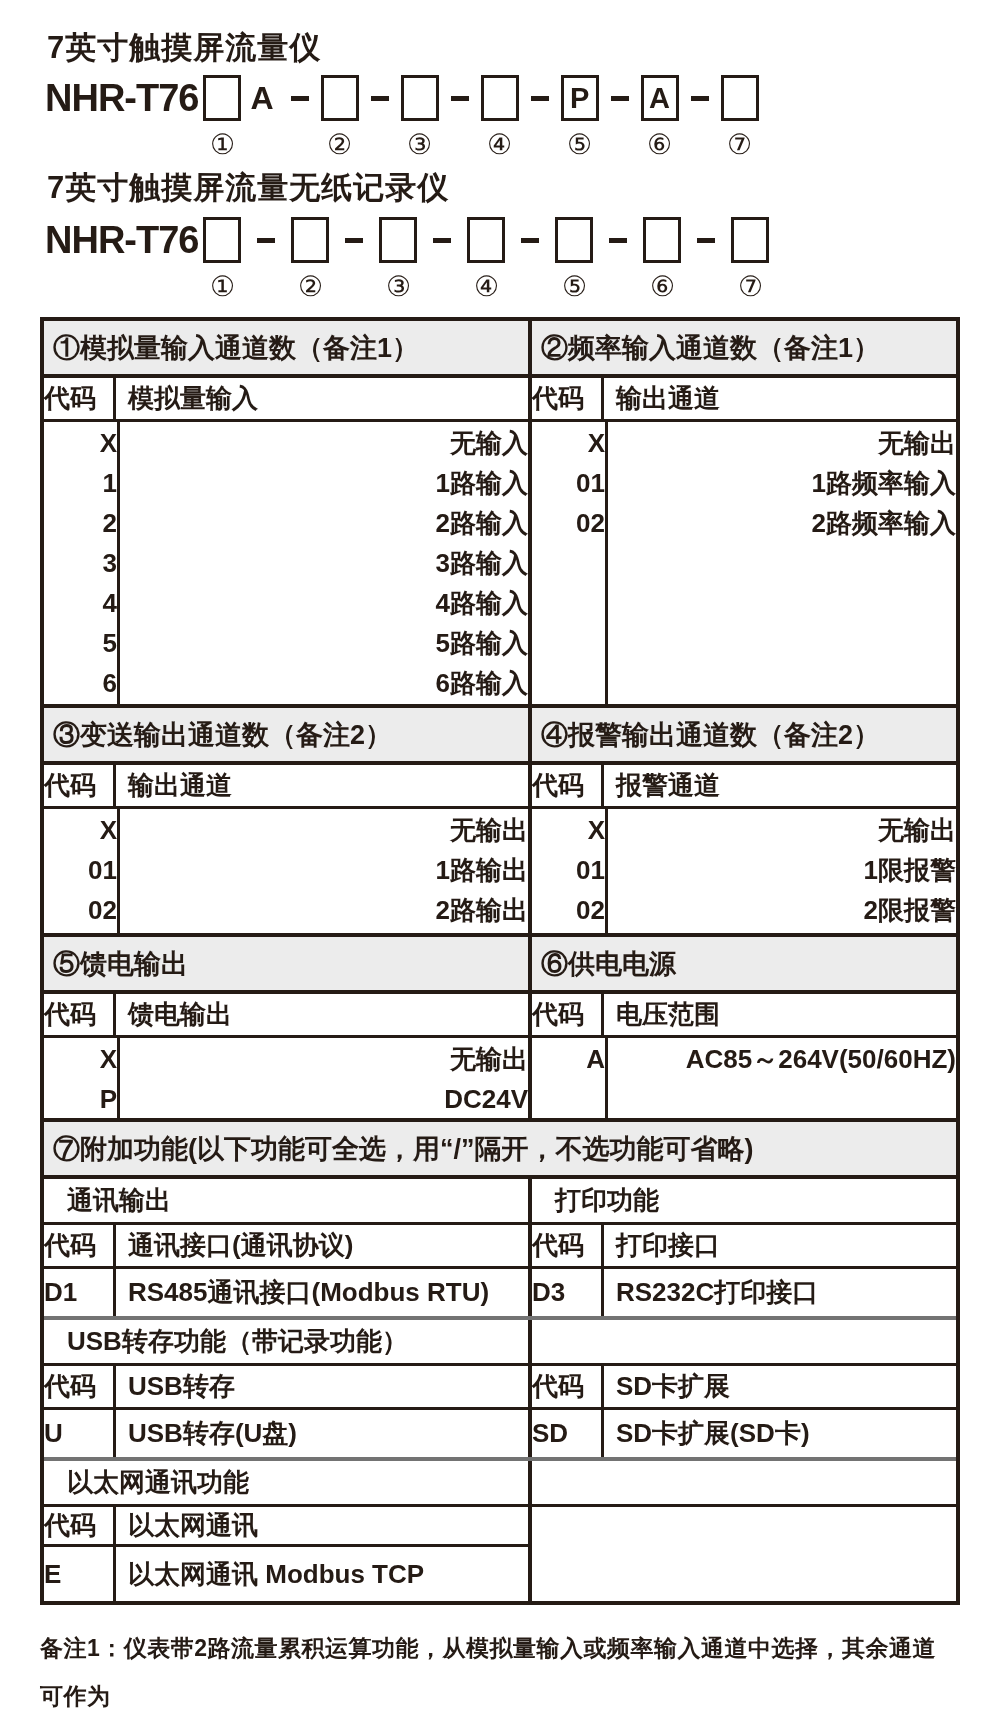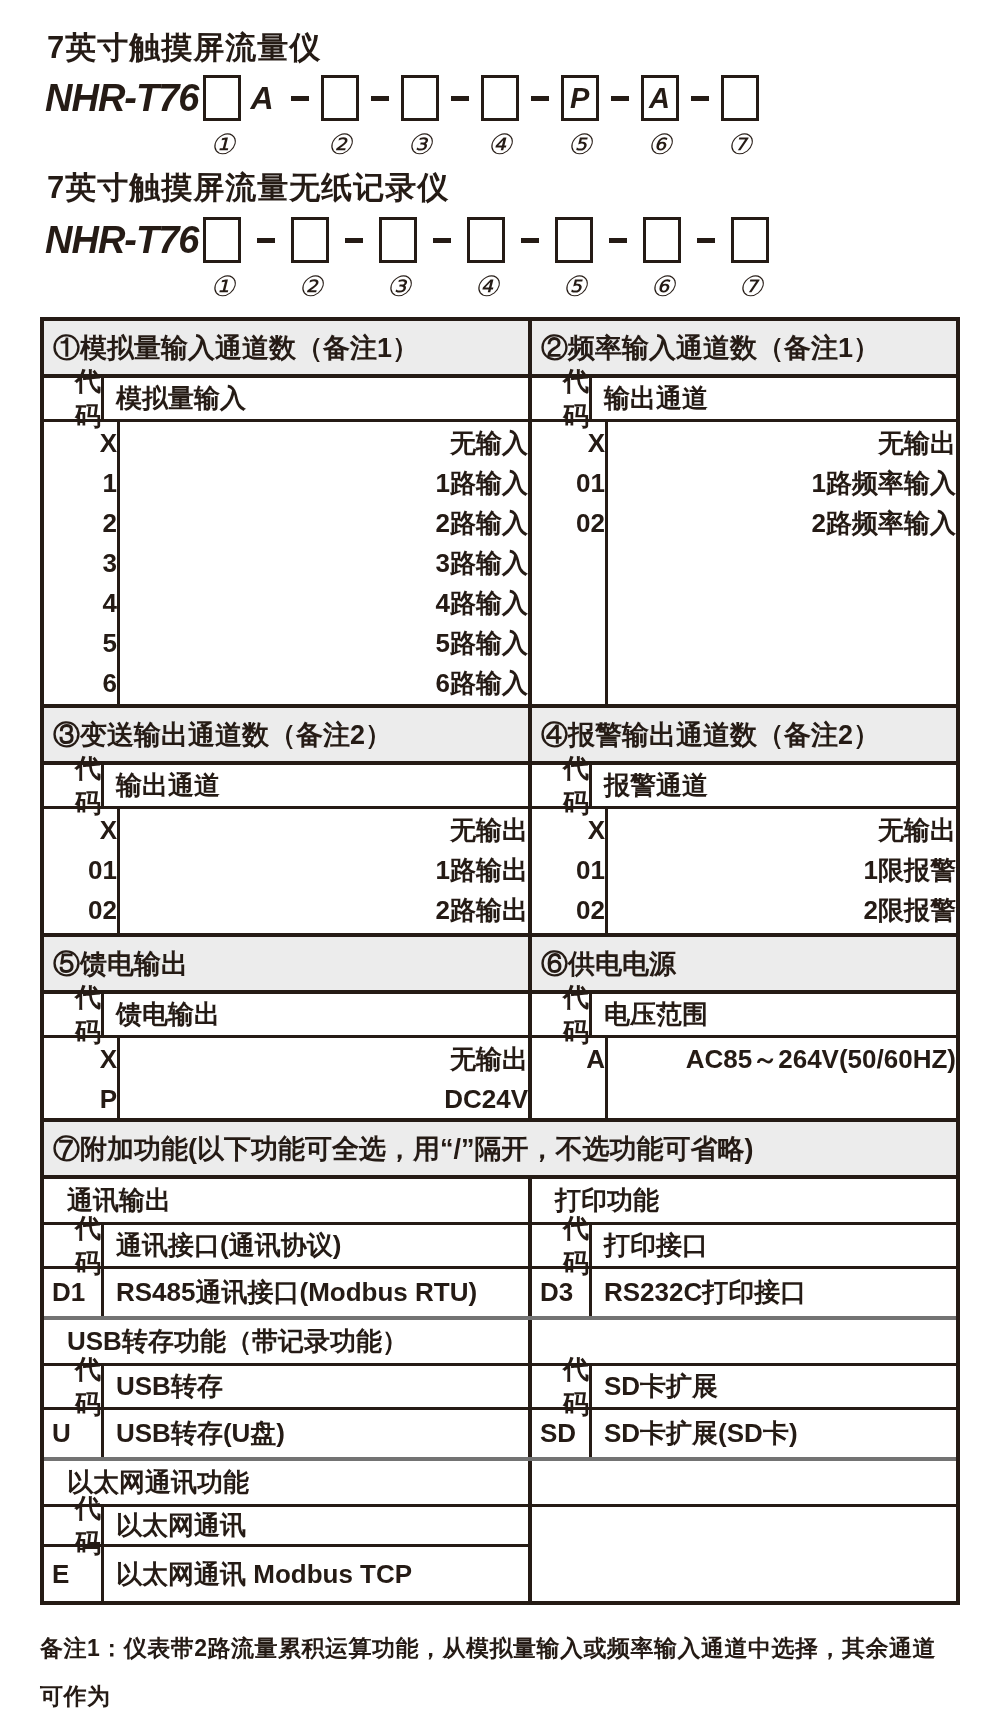--- a/index.html
+++ b/index.html
@@ -13,21 +13,21 @@
 
   
   .prod-title { position: absolute; left: 47px; font-size: 31px; font-weight: 700; letter-spacing: 1px; }
   #title1 { top: 27px; }
   #title2 { top: 167px; }
 
   .model-row { position: absolute; left: 45px; display: flex; align-items: flex-start; }
   #model1 { top: 72px; }
   #model2 { top: 214px; }
 
-  .munit { display: flex; flex-direction: column; align-items: center; font-style: italic; }
+  .munit { display: flex; flex-direction: column; align-items: center; }
   .mtop { height: 52px; display: flex; align-items: center; }
   .mprefix { font-size: 38px; font-weight: 700; letter-spacing: -1px; margin-right: 3px; }
   .mletter { font-size: 32px; font-weight: 700; margin: 0 7px; }
   .mbox {
     width: 38px; height: 46px; border: 3px solid #251b15; margin: 0 2px;
     display: flex; align-items: center; justify-content: center;
     font-size: 29px; font-weight: 700;
   }
   .mdash { width: 18px; height: 5px; background: #251b15; display: block; }
   #model1 .dashunit .mtop { margin: 0 10px; }
@@ -43,21 +43,21 @@
     border: 4px solid #251b15; background: #ffffff; text-align: right;
   }
   .trow { display: flex; width: 100%; }
   .lhalf { width: 488px; border-right: 4px solid #251b15; display: flex; }
   .rhalf { width: 424px; display: flex; }
 
   .r-sechdr { height: 57px; background: #ececec; border-bottom: 4px solid #251b15; }
   .r-sechdr .cell { display: flex; align-items: center; padding-left: 9px; font-size: 27px; font-weight: 700; width: 100%; }
 
   .r-codehdr { height: 44px; border-bottom: 3px solid #251b15; }
-  .code-cell { width: 60px; border-right: 3px solid #251b15; display: flex; align-items: center; padding-left: 8px; font-size: 26px; font-weight: 700; }
+  .code-cell { width: 72px; border-right: 3px solid #251b15; display: flex; align-items: center; padding-left: 0; font-size: 26px; font-weight: 700; }
   .desc-cell { flex: 1; display: flex; align-items: center; padding-left: 12px; font-size: 26px; font-weight: 700; }
 
   .r-data { }
   .r-data.bb4 { border-bottom: 4px solid #251b15; }
   .data-code-col { width: 76px; border-right: 3px solid #251b15; display: flex; flex-direction: column; padding-top: 1px; }
   .data-desc-col { flex: 1; display: flex; flex-direction: column; padding-top: 1px; }
   .drow { height: 40px; line-height: 40px; font-size: 26px; font-weight: 700; padding-left: 8px; white-space: nowrap; }
   .data-desc-col .drow { padding-left: 12px; }
   .h286 { height: 286px; } .h128 { height: 128px; } .h84 { height: 84px; }
 

